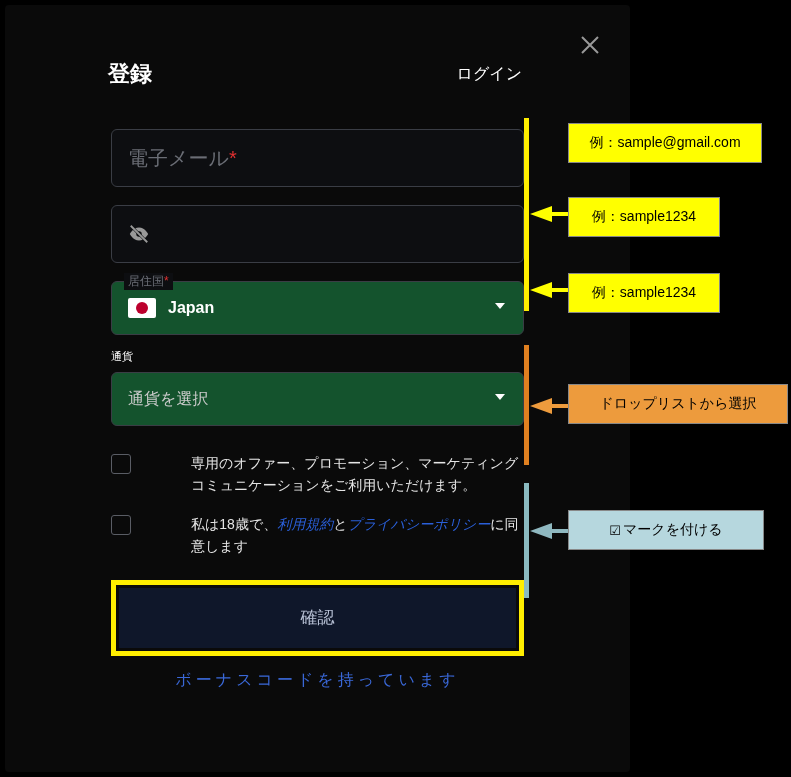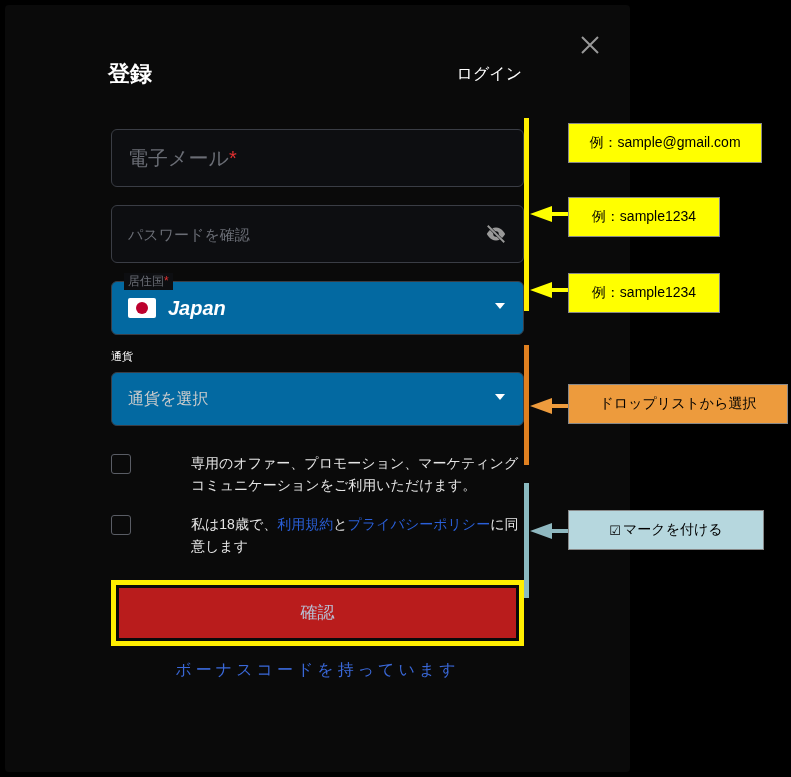--- a/index.html
+++ b/index.html
@@ -82,21 +82,21 @@
   background: #0d0e11;
   padding: 0 4px;
 }
 .select-wrap {
   border: 1px solid #3a3d45;
   border-radius: 6px;
   height: 54px;
   padding: 0 16px;
   display: flex;
   align-items: center;
-  background: #0369a1;
+  background: #14532d;
   position: relative;
   cursor: pointer;
 }
 .country-wrap { margin-bottom: 14px; }
 .flag {
   width: 28px;
   height: 20px;
   margin-right: 12px;
   background: #fff;
   display: flex;
@@ -104,21 +104,21 @@
   justify-content: center;
   border-radius: 2px;
 }
 .flag::before {
   content: "";
   width: 12px;
   height: 12px;
   background: #bc002d;
   border-radius: 50%;
 }
-.select-text { color: #fff; font-size: 20px; font-weight: 600; flex: 1; font-style: italic; }
+.select-text { color: #fff; font-size: 16px; font-weight: 600; flex: 1; }
 .select-placeholder { color: #ccc; font-size: 16px; flex: 1; }
 .chevron { color: #fff; }
 .chevron svg { width: 14px; height: 14px; }
 .section-label {
   color: #fff;
   font-size: 11px;
   margin-bottom: 8px;
 }
 .currency-wrap { margin-bottom: 26px; }
 .checkbox-row {
@@ -135,30 +135,30 @@
   flex-shrink: 0;
   margin-right: 12px;
   margin-top: 2px;
   cursor: pointer;
 }
 .checkbox-label {
   color: #e5e5e5;
   font-size: 14px;
   line-height: 1.6;
 }
-.link-inline { color: #2a5fd8; cursor: pointer; }
+.link-inline { color: #2a5fd8; cursor: pointer; font-style: italic; }
 .confirm-wrap {
   border: 5px solid #ffee00;
   padding: 3px;
   margin-top: 22px;
 }
 .confirm-btn {
   width: 100%;
-  height: 50px;
-  background: #b91c1c;
+  height: 60px;
+  background: #0f172a;
   border: none;
   color: #b8c1d5;
   font-size: 17px;
   cursor: pointer;
 }
 .bonus-link {
   text-align: center;
   color: #3a68d8;
   font-size: 16px;
   letter-spacing: 4px;
@@ -236,21 +236,20 @@
 
     <div class="input-wrap">
       <span style="color:#6a6d75;font-size:20px;">
         <span>電子メール</span><span class="req">*</span>
       </span>
       <input type="text" style="position: absolute; opacity: 0;">
     </div>
 
 
     <div class="input-wrap">
-      <input type="password" placeholder="パスワードを確認" style="">
       <span class="eye-icon">
         <svg viewBox="0 0 24 24">
             <path d="M2 12s3.5-7 10-7 10 7 10 7-3.5 7-10 7-10-7-10-7z M12 9a3 3 0 100 6 3 3 0 000-6z" fill="currentColor"></path>
             <path d="M3 3l18 18" stroke="#0d0e11" stroke-width="3"></path>
             <path d="M3 3l18 18" stroke="currentColor" stroke-width="2"></path>
           </svg>
       </span>
     </div>
 
     <div class="select-wrap country-wrap">

